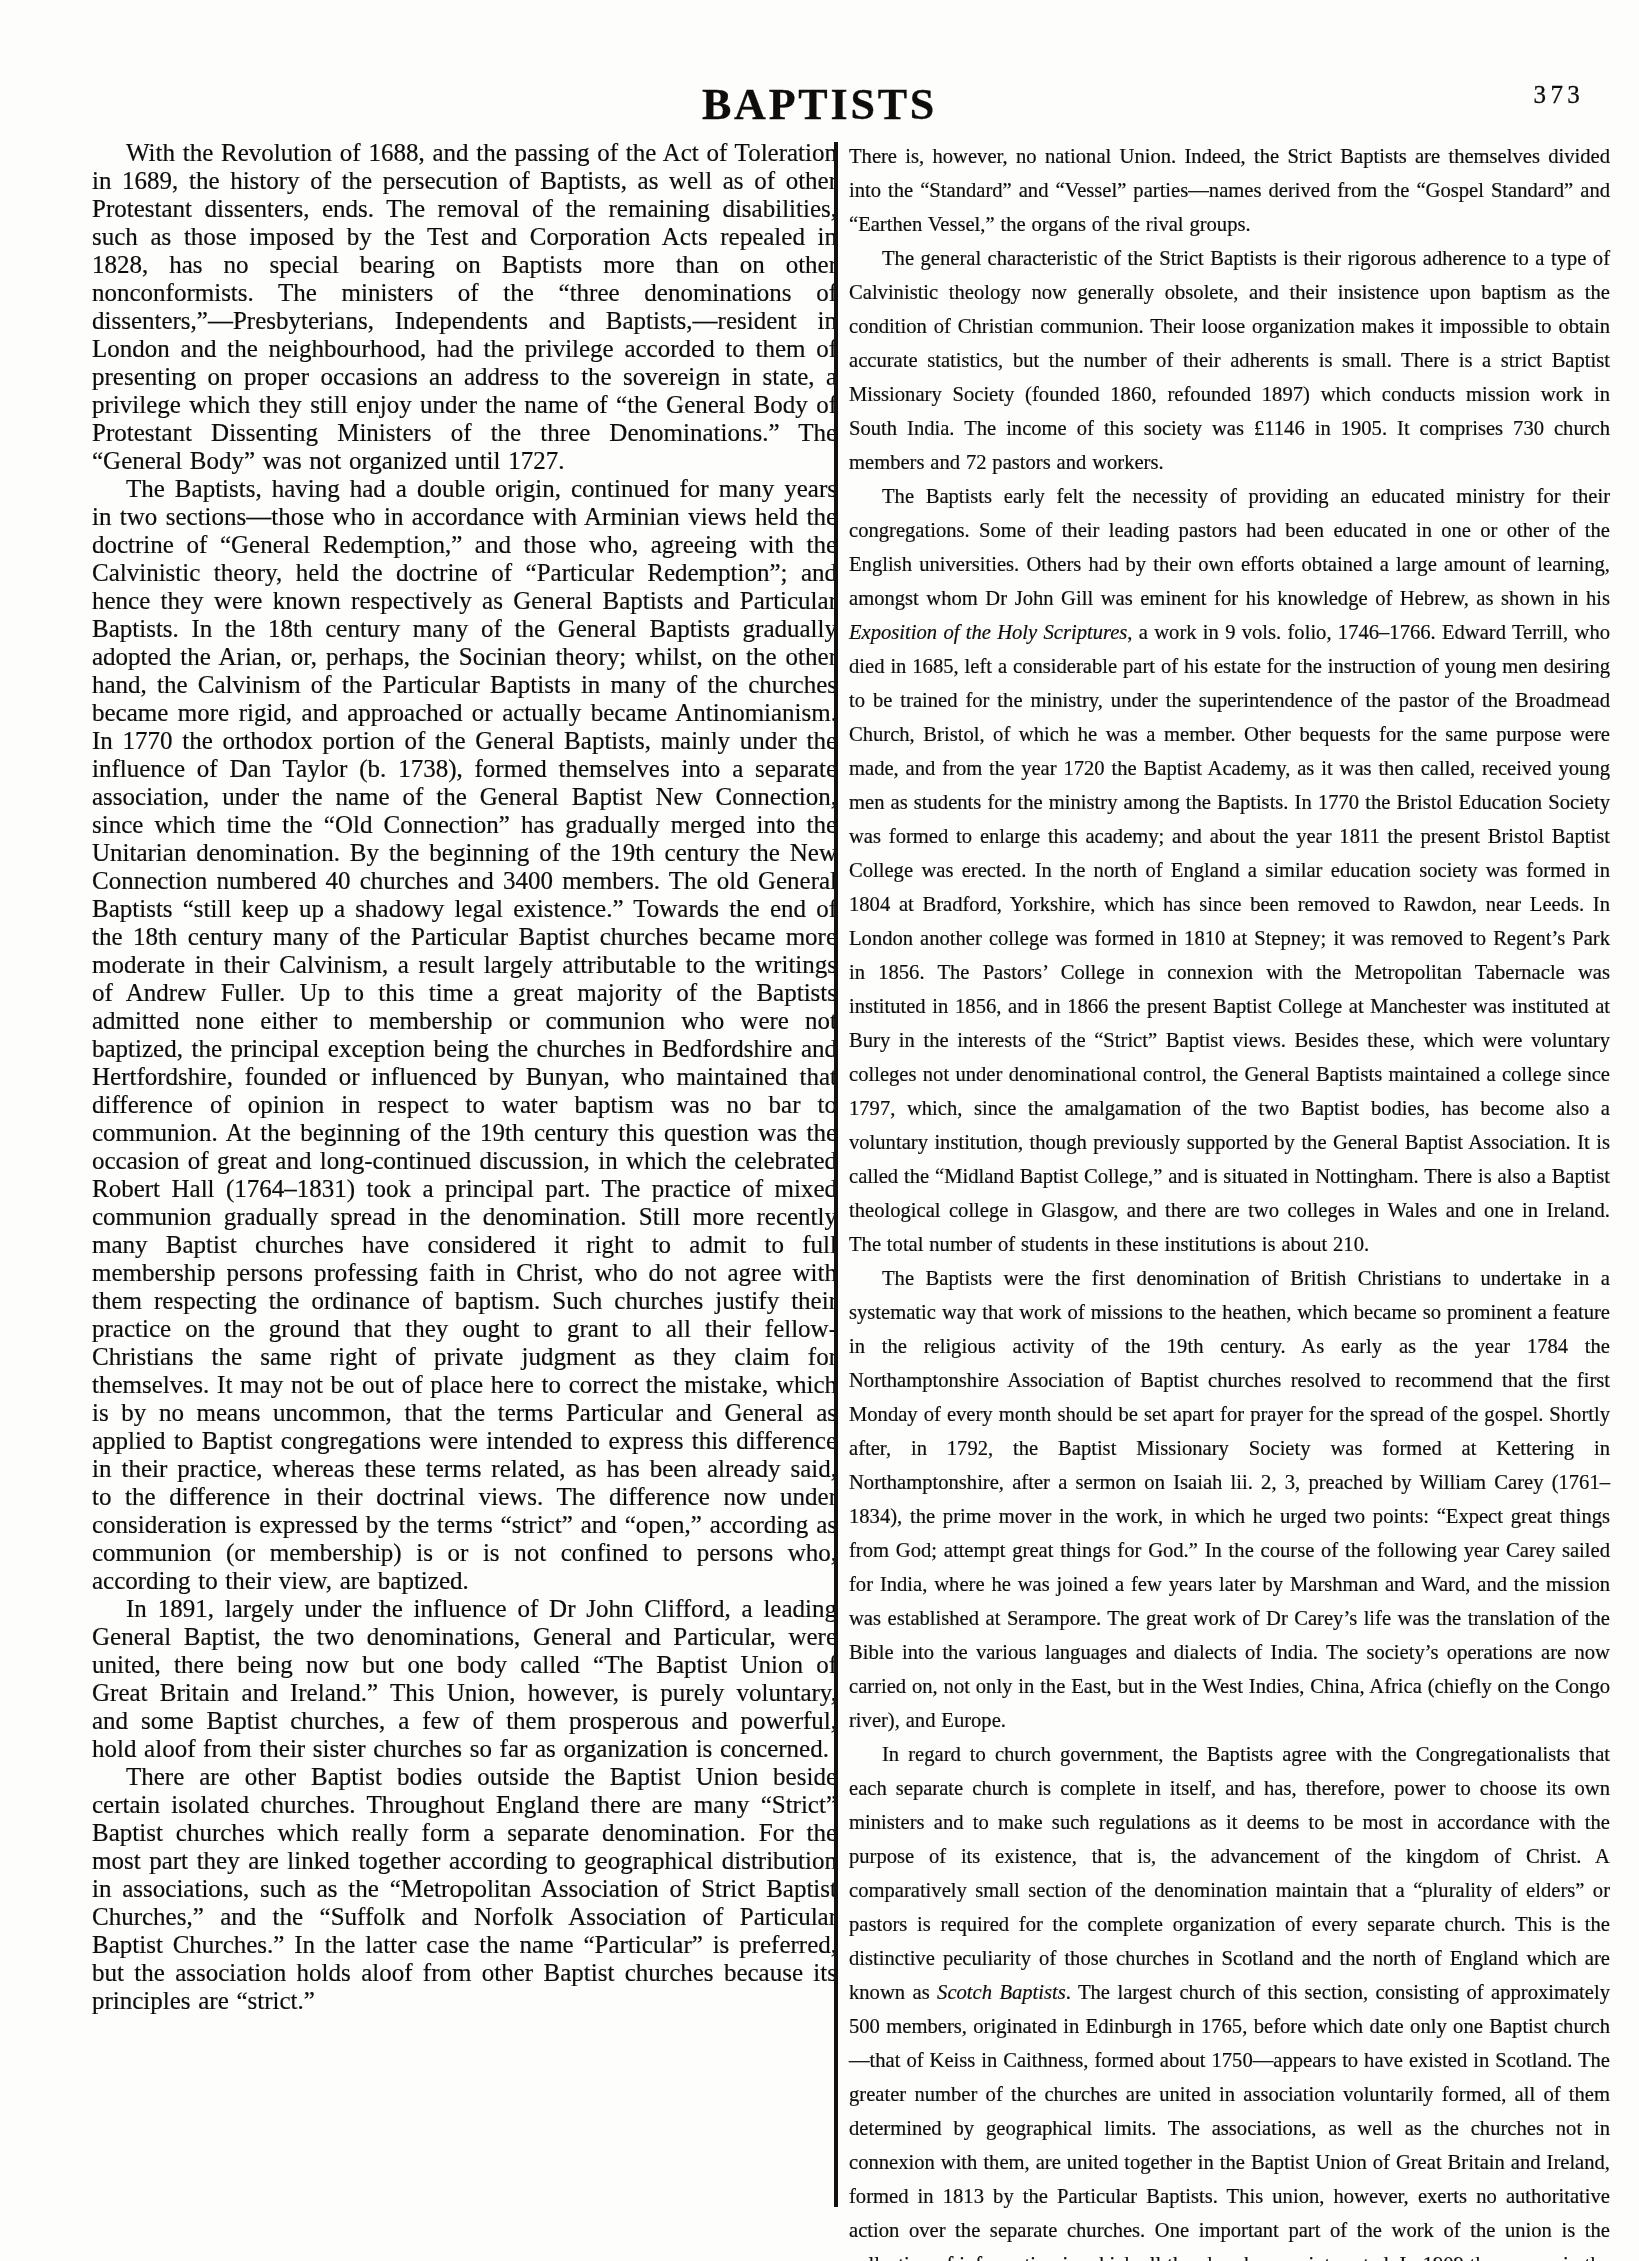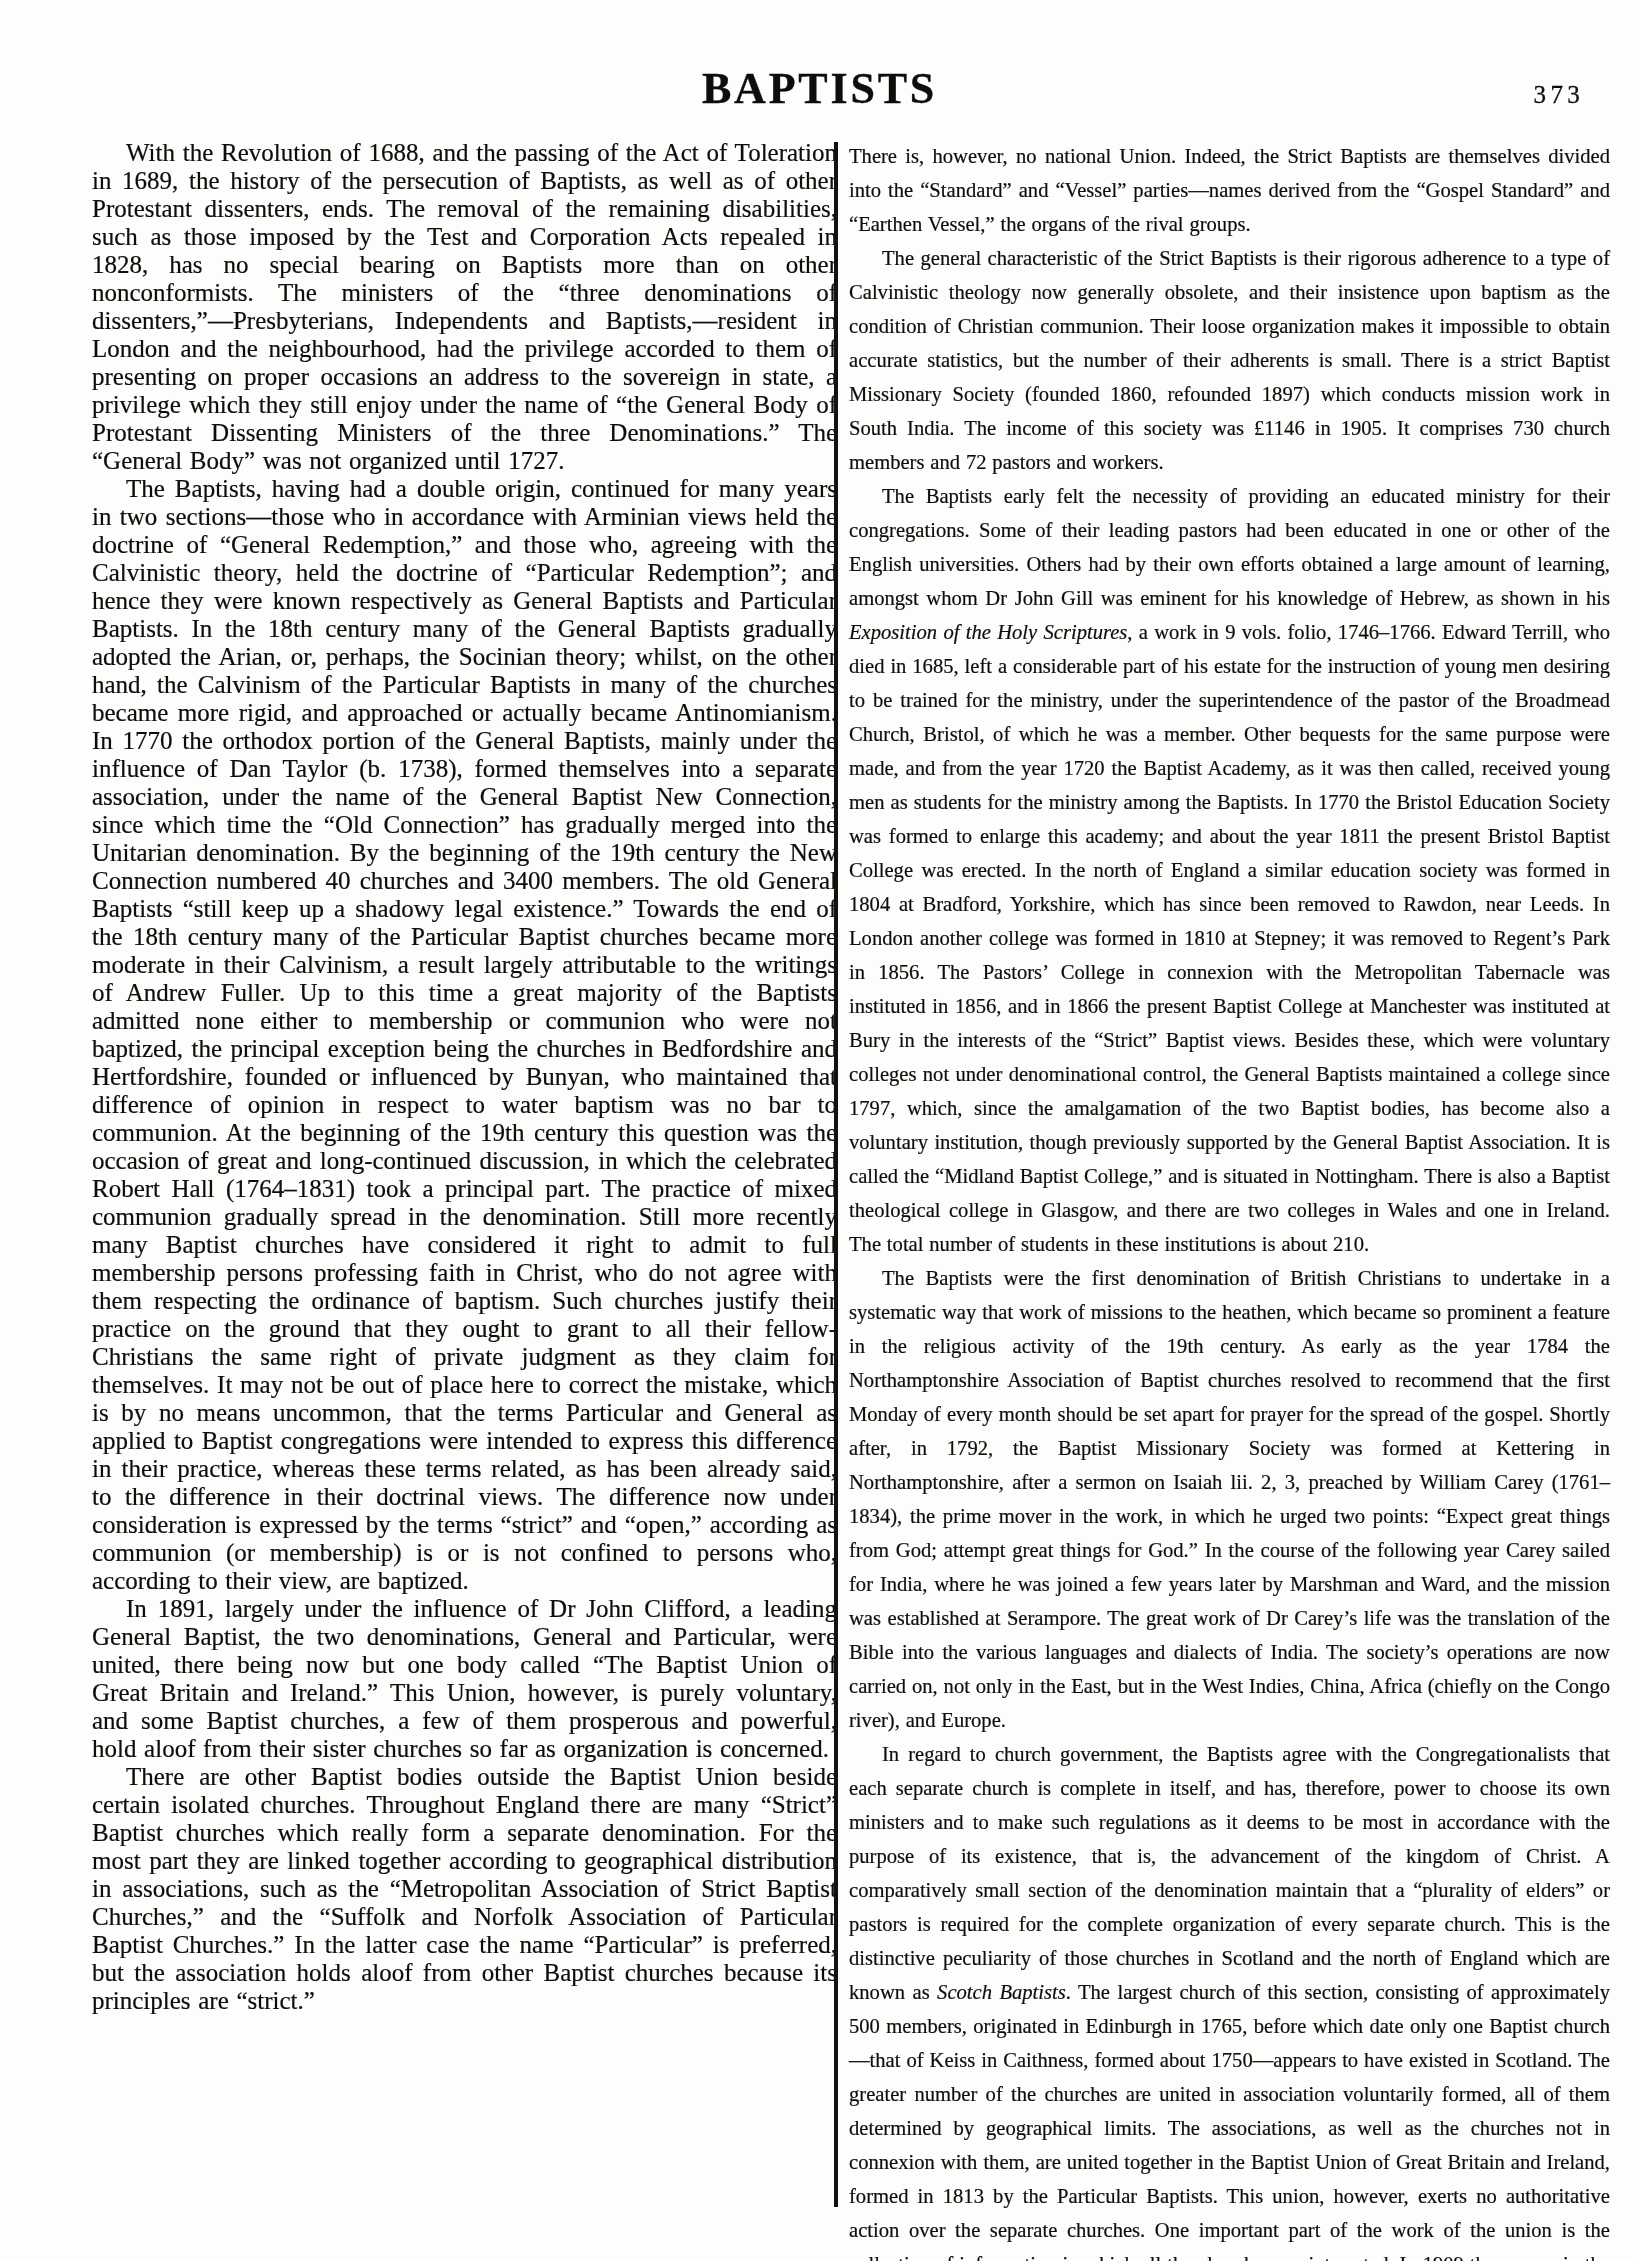--- a/index.html
+++ b/index.html
@@ -21,21 +21,21 @@
     overflow: hidden;
   }
   .page-header {
     position: absolute;
     top: 65px;
     left: 0;
     width: 100%;
     height: 64px;
   }
   .title {
-    margin: 0;
+    margin: 16px;
     text-align: center;
     font-size: 44px;
     font-weight: bold;
     letter-spacing: 2.8px;
     line-height: 47px;
     -webkit-text-stroke: 0.3px #0e0d0b;
   }
   .page-number {
     position: absolute;
     top: 10px;

